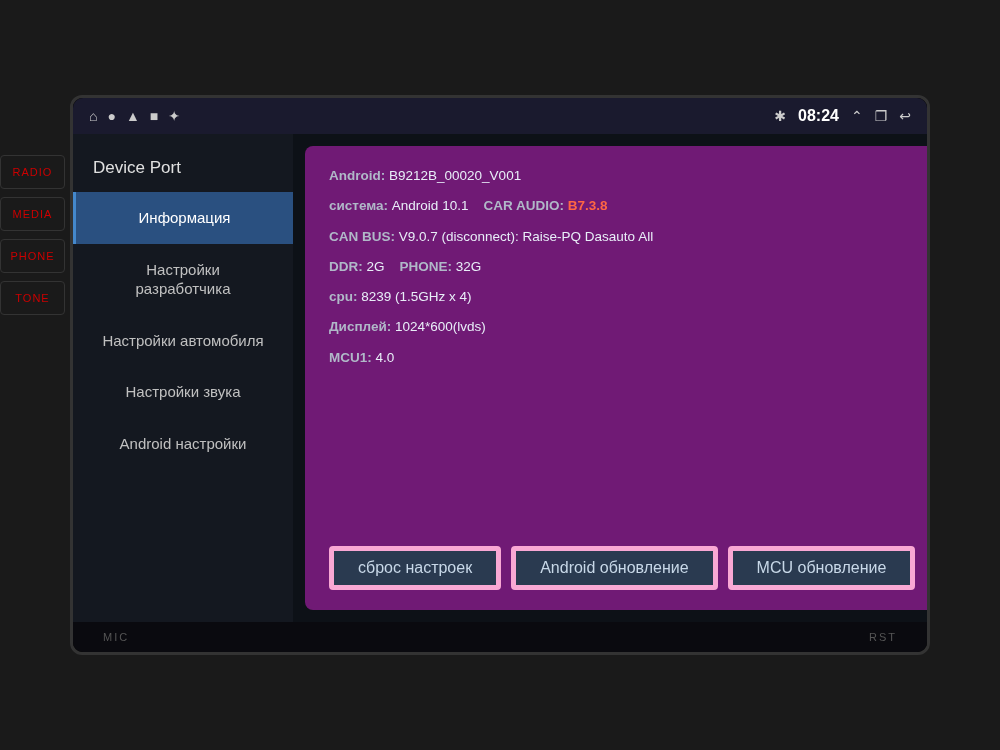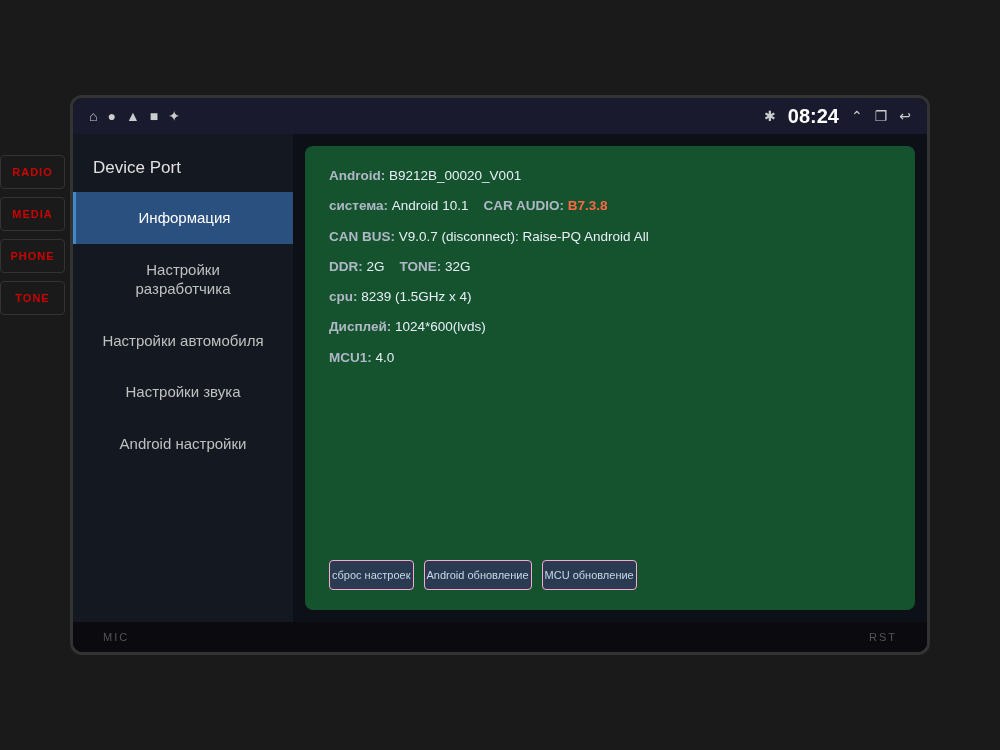--- a/index.html
+++ b/index.html
@@ -41,21 +41,21 @@
 
     .phys-btn {
       background: #1a1a1a;
       border: 1px solid #333;
       border-radius: 4px;
       padding: 10px 8px;
       margin-bottom: 8px;
       text-align: center;
       color: #cc0000;
       font-size: 11px;
-      font-weight: bold;
+      font-weight: normal;
       letter-spacing: 1px;
     }
 
     
     .screen {
       width: 100%;
       height: 100%;
       background: #0a0a0a;
       border-radius: 10px;
       display: flex;
@@ -85,21 +85,21 @@
     .status-right {
       display: flex;
       align-items: center;
       gap: 12px;
       color: #ccc;
       font-size: 14px;
     }
 
     .status-time {
       color: #fff;
-      font-size: 20px;
+      font-size: 16px;
       font-weight: bold;
     }
 
     
     .main-content {
       flex: 1;
       display: flex;
       background: #0d1117;
     }
 
@@ -132,21 +132,21 @@
 
     .menu-item.active {
       background: #2a5080;
       color: #ffffff;
       border-left: 3px solid #4488cc;
     }
 
     
     .info-panel {
       flex: 1;
-      background: #14532d;
+      background: #701a75;
       margin: 12px;
       border-radius: 8px;
       padding: 20px 24px;
       display: flex;
       flex-direction: column;
       justify-content: space-between;
     }
 
     .info-content {
       flex: 1;
@@ -175,25 +175,25 @@
 
     
     .action-buttons {
       display: flex;
       gap: 10px;
       margin-top: 16px;
     }
 
     .action-btn {
       background: #2a3a50;
-      border: 1px solid #f9a8d4;
+      border: 5px solid #f9a8d4;
       border-radius: 4px;
       color: #c8d8e8;
-      font-size: 11px;
-      padding: 8px 2px;
+      font-size: 16px;
+      padding: 8px 24px;
       cursor: pointer;
       white-space: nowrap;
     }
 
     
     .bottom-bar {
       background: #0a0a0f;
       height: 30px;
       display: flex;
       align-items: center;
@@ -263,28 +263,28 @@
             <div class="info-row">
               <span class="info-label">система:</span>
               <span class="info-value">Android 10.1</span>
               &nbsp;&nbsp;
               <span class="info-label">CAR AUDIO:</span>
               <span class="info-value highlight">B7.3.8</span>
             </div>
 
             <div class="info-row">
               <span class="info-label">CAN BUS:</span>
-              <span class="info-value">V9.0.7 (disconnect):  Raise-PQ Android All</span>
+              <span class="info-value">V9.0.7 (disconnect):  Raise-PQ Dasauto All</span>
             </div>
 
             <div class="info-row">
               <span class="info-label">DDR:</span>
               <span class="info-value">2G</span>
               &nbsp;&nbsp;
-              <span class="info-label">TONE:</span>
+              <span class="info-label">PHONE:</span>
               <span class="info-value">32G</span>
             </div>
 
             <div class="info-row">
               <span class="info-label">cpu:</span>
               <span class="info-value">8239 (1.5GHz x 4)</span>
             </div>
 
             <div class="info-row">
               <span class="info-label">Дисплей:</span>

